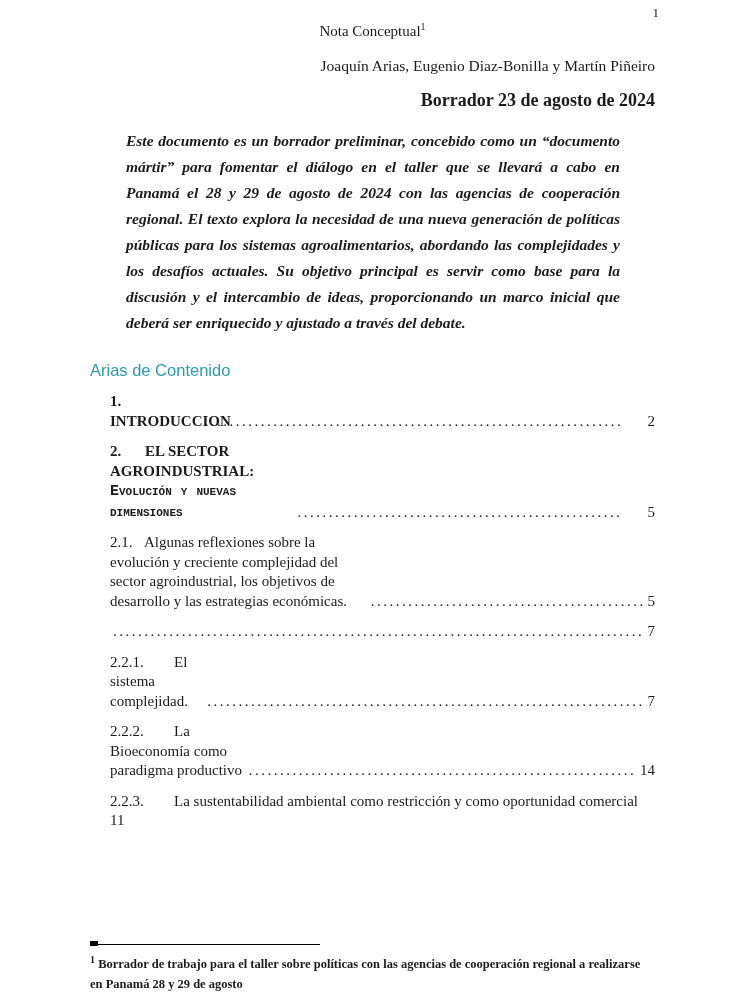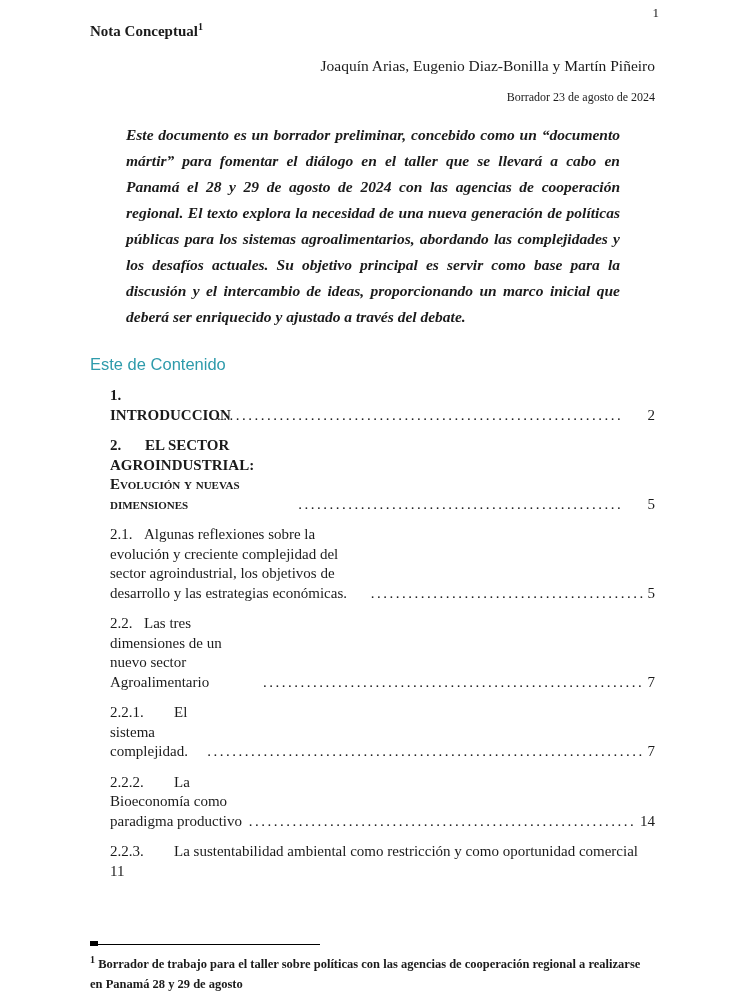--- a/index.html
+++ b/index.html
@@ -26,35 +26,35 @@
     margin: 34px auto 0 auto;
     text-align: center;
     font-family: "Liberation Sans", sans-serif;
     font-weight: 400;
     font-size: 30px;
     line-height: 45px;
     color: #1f1f1f;
     letter-spacing: 0.3px;
   }
   .subtitle {
-    text-align: left;
-    font-weight: bold;
+    text-align: center;
+    font-weight: normal;
     font-size: 15px;
     margin-top: 15px;
   }
   .subtitle sup, .footnote sup { font-size: 10px; }
   .authors {
     text-align: right;
     font-size: 15.5px;
     margin-top: 17px;
   }
   .draft-date {
     text-align: right;
-    font-weight: normal;
-    font-size: 12px;
+    font-weight: bold;
+    font-size: 18px;
     margin-top: 15px;
   }
   .abstract {
     margin: 17px 35px 0 36px;
     font-style: italic;
     font-weight: bold;
     font-size: 15.5px;
     line-height: 26px;
     text-align: justify;
   }
@@ -88,21 +88,21 @@
     overflow: hidden;
     white-space: nowrap;
     margin: 0 3px;
   }
   .toc-leader::after {
     content: "..........................................................................................................................................................";
     letter-spacing: 2.5px;
     font-weight: normal;
   }
   .toc-page { font-weight: normal; }
-  .sc { font-variant: small-caps; }
+  .sc { font-variant: small-caps; font-family: Liberation Mono, monospace; }
   .footnote-block {
     position: absolute;
     left: 90px; right: 88px;
     top: 944px;
   }
   .footnote-sep {
     width: 230px;
     border-top: 1.5px solid #000;
     position: relative;
   }
@@ -129,21 +129,21 @@
 
 
   <div class="subtitle"><span>Nota Conceptual</span><sup>1</sup></div>
 
   <div class="authors">Joaquín Arias, Eugenio Diaz-Bonilla y Martín Piñeiro</div>
 
   <div class="draft-date">Borrador 23 de agosto de 2024</div>
 
   <p class="abstract">Este documento es un borrador preliminar, concebido como un “documento mártir” para fomentar el diálogo en el taller que se llevará a cabo en Panamá el 28 y 29 de agosto de 2024 con las agencias de cooperación regional. El texto explora la necesidad de una nueva generación de políticas públicas para los sistemas agroalimentarios, abordando las complejidades y los desafíos actuales. Su objetivo principal es servir como base para la discusión y el intercambio de ideas, proporcionando un marco inicial que deberá ser enriquecido y ajustado a través del debate.</p>
 
-  <div class="toc-heading" style="color: rgb(46, 155, 171);">Este de Contenido</div>
+  <div class="toc-heading" style="color: rgb(46, 155, 171);">Arias de Contenido</div>
 
   <div class="toc">
 
     <div class="toc-row l1">
       <span class="toc-main"><span class="toc-num">1.</span><span>INTRODUCCION</span></span>
       <span class="toc-leader"></span>
       <span class="toc-page">2</span>
     </div>
 
     <div class="toc-row l1">
@@ -152,21 +152,20 @@
       <span class="toc-page">5</span>
     </div>
 
     <div class="toc-row l2">
       <span class="toc-main"><span class="toc-num">2.1.</span><span>Algunas reflexiones sobre la evolución y creciente complejidad del sector agroindustrial, los objetivos de desarrollo y las estrategias económicas.</span></span>
       <span class="toc-leader"></span>
       <span class="toc-page">5</span>
     </div>
 
     <div class="toc-row l2">
-      <span class="toc-main"><span class="toc-num">2.2.</span><span>Las tres dimensiones de un nuevo sector Agroalimentario</span></span>
       <span class="toc-leader"></span>
       <span class="toc-page">7</span>
     </div>
 
     <div class="toc-row l3">
       <span class="toc-main"><span class="toc-num">2.2.1.</span><span>El sistema complejidad.</span></span>
       <span class="toc-leader"></span>
       <span class="toc-page">7</span>
     </div>
 

